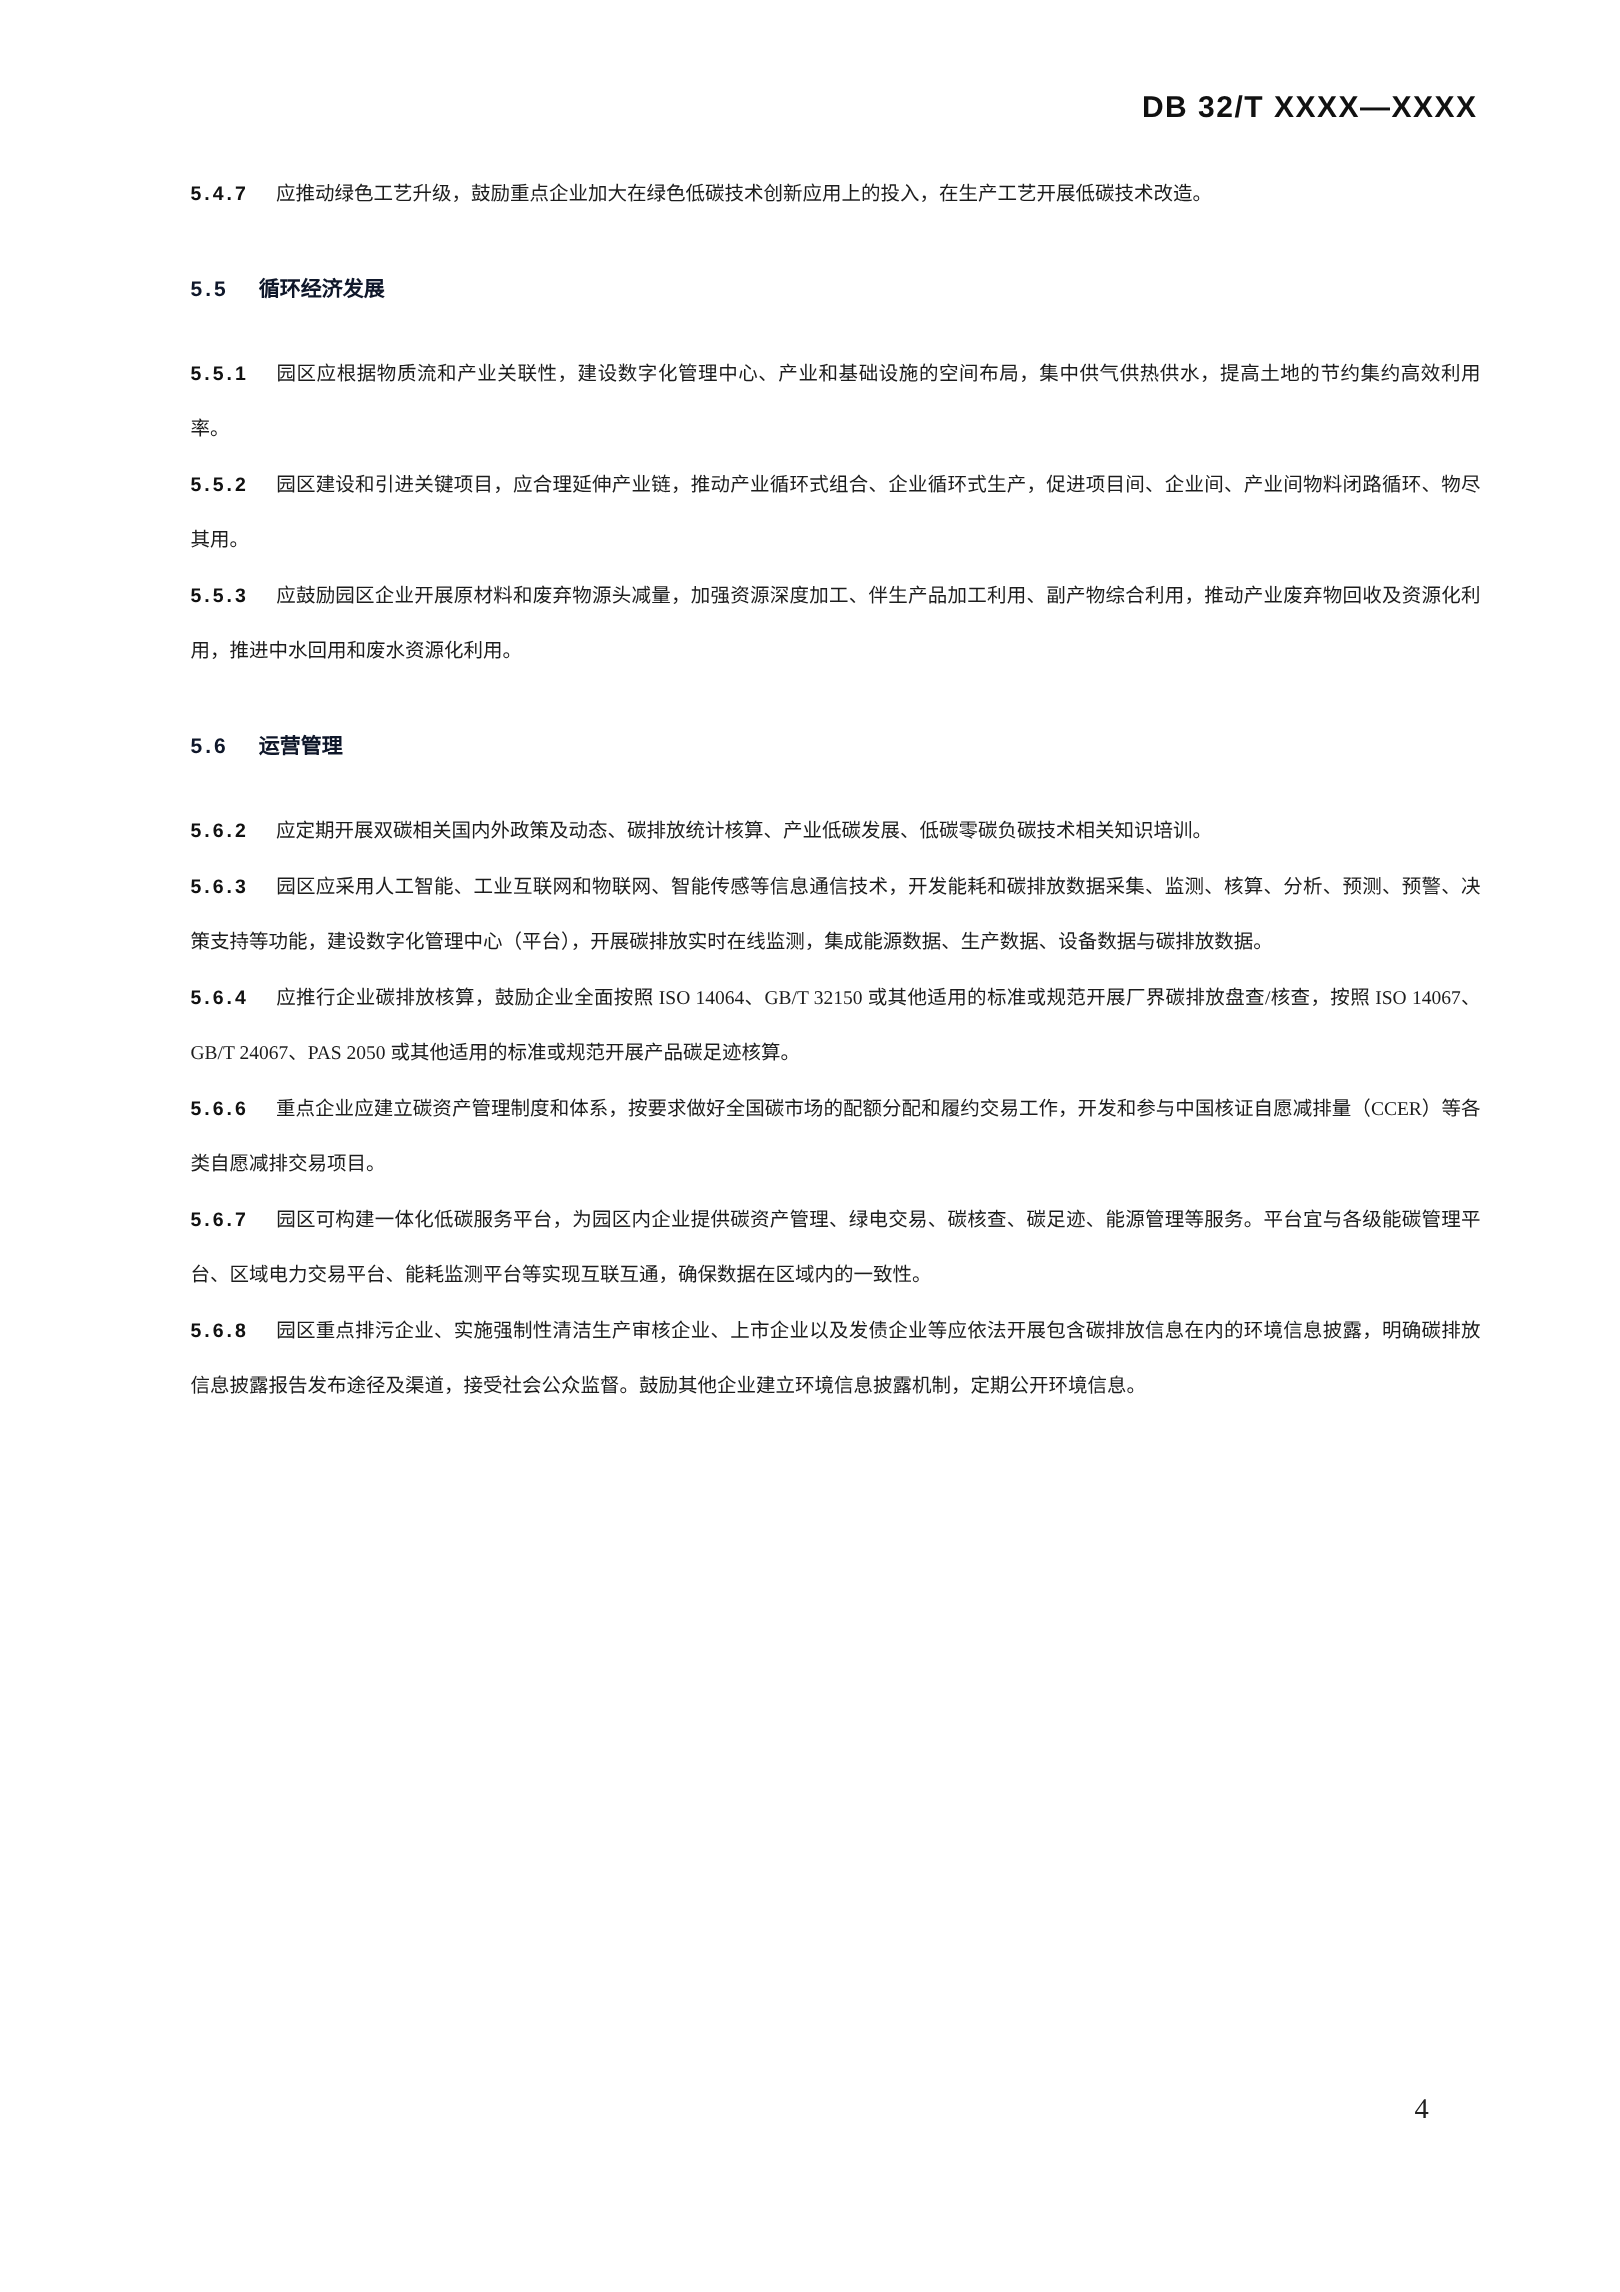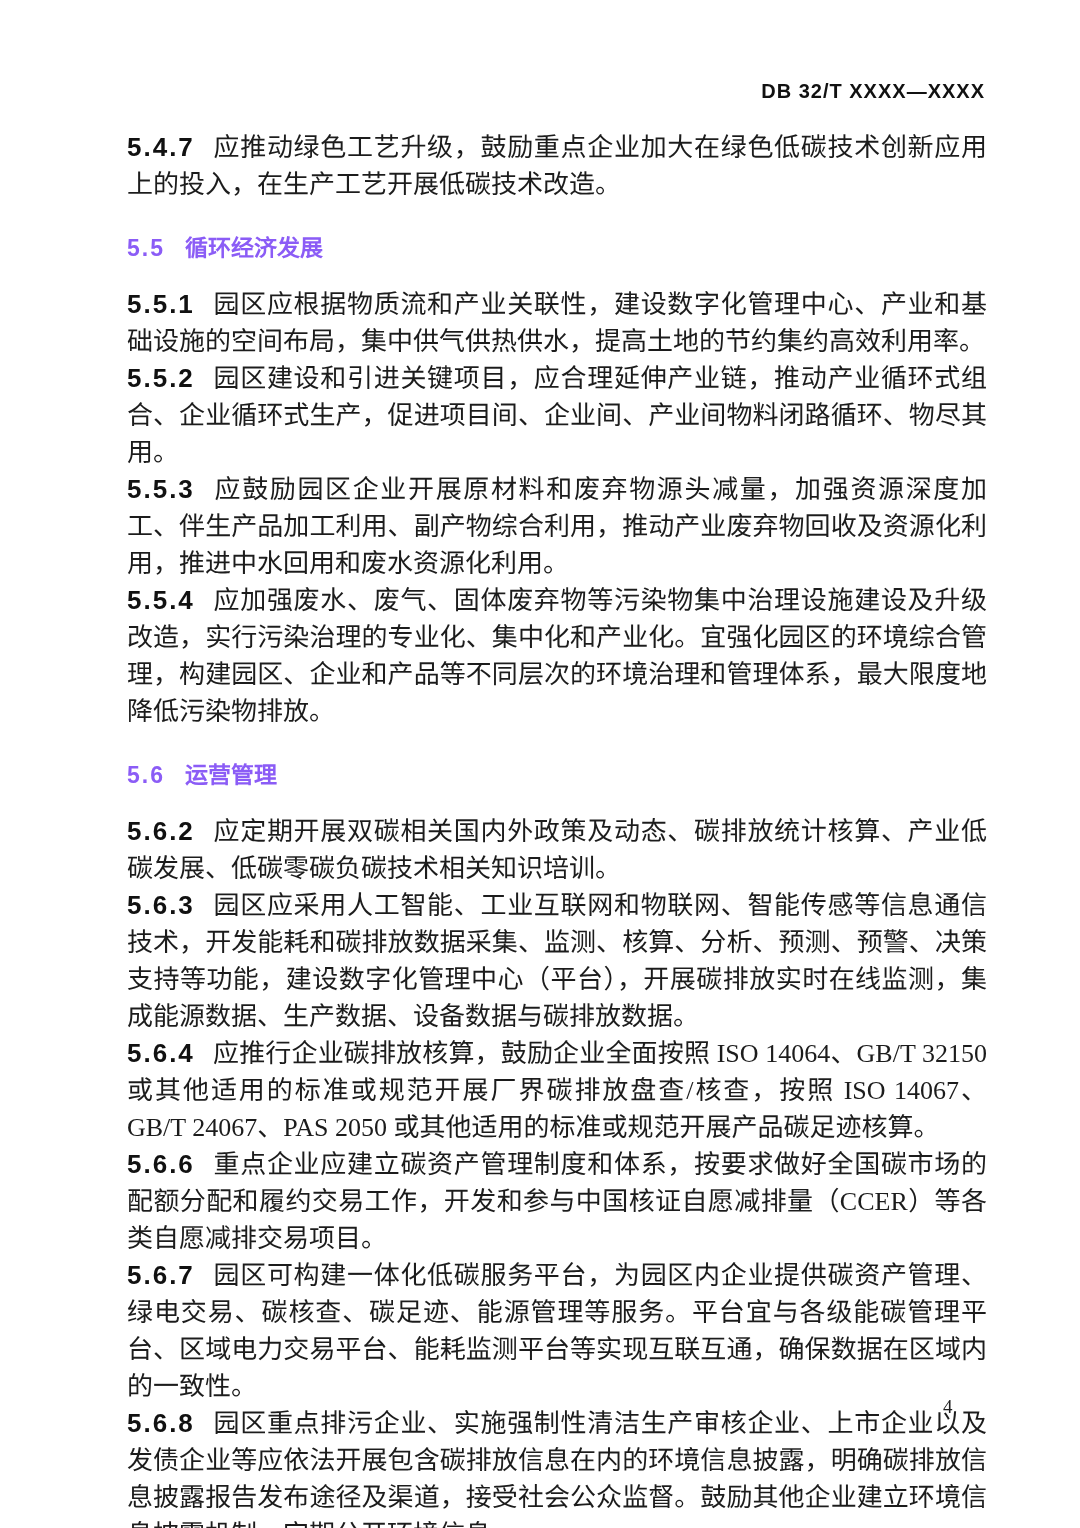--- a/index.html
+++ b/index.html
@@ -10,53 +10,53 @@
     position: relative;
     font-family: "Liberation Serif", "DejaVu Serif", serif;
     color: #1a1a1a;
     overflow: hidden;
   }
   .page {
     position: absolute;
     top: 0; left: 0;
     width: 1080px;
     height: 1081px;
-    padding: 80px 95px 0 127px;
+    padding: 61px 95px 0 127px;
   }
   .doc-header {
     text-align: right;
     font-family: "Liberation Sans", "DejaVu Sans", sans-serif;
     font-weight: bold;
     font-size: 20px;
     letter-spacing: 1px;
     color: #111;
     margin-bottom: 26px;
   }
   .doc-body {
     width: 860px;
   }
   .clause {
-    font-size: 26px;
+    font-size: 13px;
     line-height: 37px;
     text-align: justify;
     color: #1c1c1c;
   }
   .clause .num {
     font-family: "Liberation Sans", "DejaVu Sans", sans-serif;
     font-weight: 600;
     letter-spacing: 2px;
     margin-right: 18px;
     color: #111;
   }
   .section-heading {
     font-family: "Liberation Sans", "DejaVu Sans", sans-serif;
     font-weight: bold;
-    font-size: 23px;
+    font-size: 14px;
     line-height: 37px;
-    color: #8b5cf6;
+    color: #0f172a;
     margin-top: 27px;
     margin-bottom: 19px;
   }
   .section-heading .num {
     letter-spacing: 2px;
     margin-right: 20px;
   }
   .page-number {
     position: absolute;
     left: 943px;
@@ -79,21 +79,20 @@
 
 
     <h2 class="section-heading"><span class="num">5.5</span><span>循环经济发展</span></h2>
 
     <p class="clause"><span class="num">5.5.1</span><span>园区应根据物质流和产业关联性，建设数字化管理中心、产业和基础设施的空间布局，集中供气供热供水，提高土地的节约集约高效利用率。</span></p>
 
     <p class="clause"><span class="num">5.5.2</span><span>园区建设和引进关键项目，应合理延伸产业链，推动产业循环式组合、企业循环式生产，促进项目间、企业间、产业间物料闭路循环、物尽其用。</span></p>
 
     <p class="clause"><span class="num">5.5.3</span><span>应鼓励园区企业开展原材料和废弃物源头减量，加强资源深度加工、伴生产品加工利用、副产物综合利用，推动产业废弃物回收及资源化利用，推进中水回用和废水资源化利用。</span></p>
 
-    <p class="clause"><span class="num">5.5.4</span><span>应加强废水、废气、固体废弃物等污染物集中治理设施建设及升级改造，实行污染治理的专业化、集中化和产业化。宜强化园区的环境综合管理，构建园区、企业和产品等不同层次的环境治理和管理体系，最大限度地降低污染物排放。</span></p>
 
     <h2 class="section-heading"><span class="num">5.6</span><span>运营管理</span></h2>
 
 
     <p class="clause"><span class="num">5.6.2</span><span>应定期开展双碳相关国内外政策及动态、碳排放统计核算、产业低碳发展、低碳零碳负碳技术相关知识培训。</span></p>
 
     <p class="clause"><span class="num">5.6.3</span><span>园区应采用人工智能、工业互联网和物联网、智能传感等信息通信技术，开发能耗和碳排放数据采集、监测、核算、分析、预测、预警、决策支持等功能，建设数字化管理中心（平台），开展碳排放实时在线监测，集成能源数据、生产数据、设备数据与碳排放数据。</span></p>
 
     <p class="clause"><span class="num">5.6.4</span><span>应推行企业碳排放核算，鼓励企业全面按照 ISO 14064、GB/T 32150 或其他适用的标准或规范开展厂界碳排放盘查/核查，按照 ISO 14067、GB/T 24067、PAS 2050 或其他适用的标准或规范开展产品碳足迹核算。</span></p>
 

